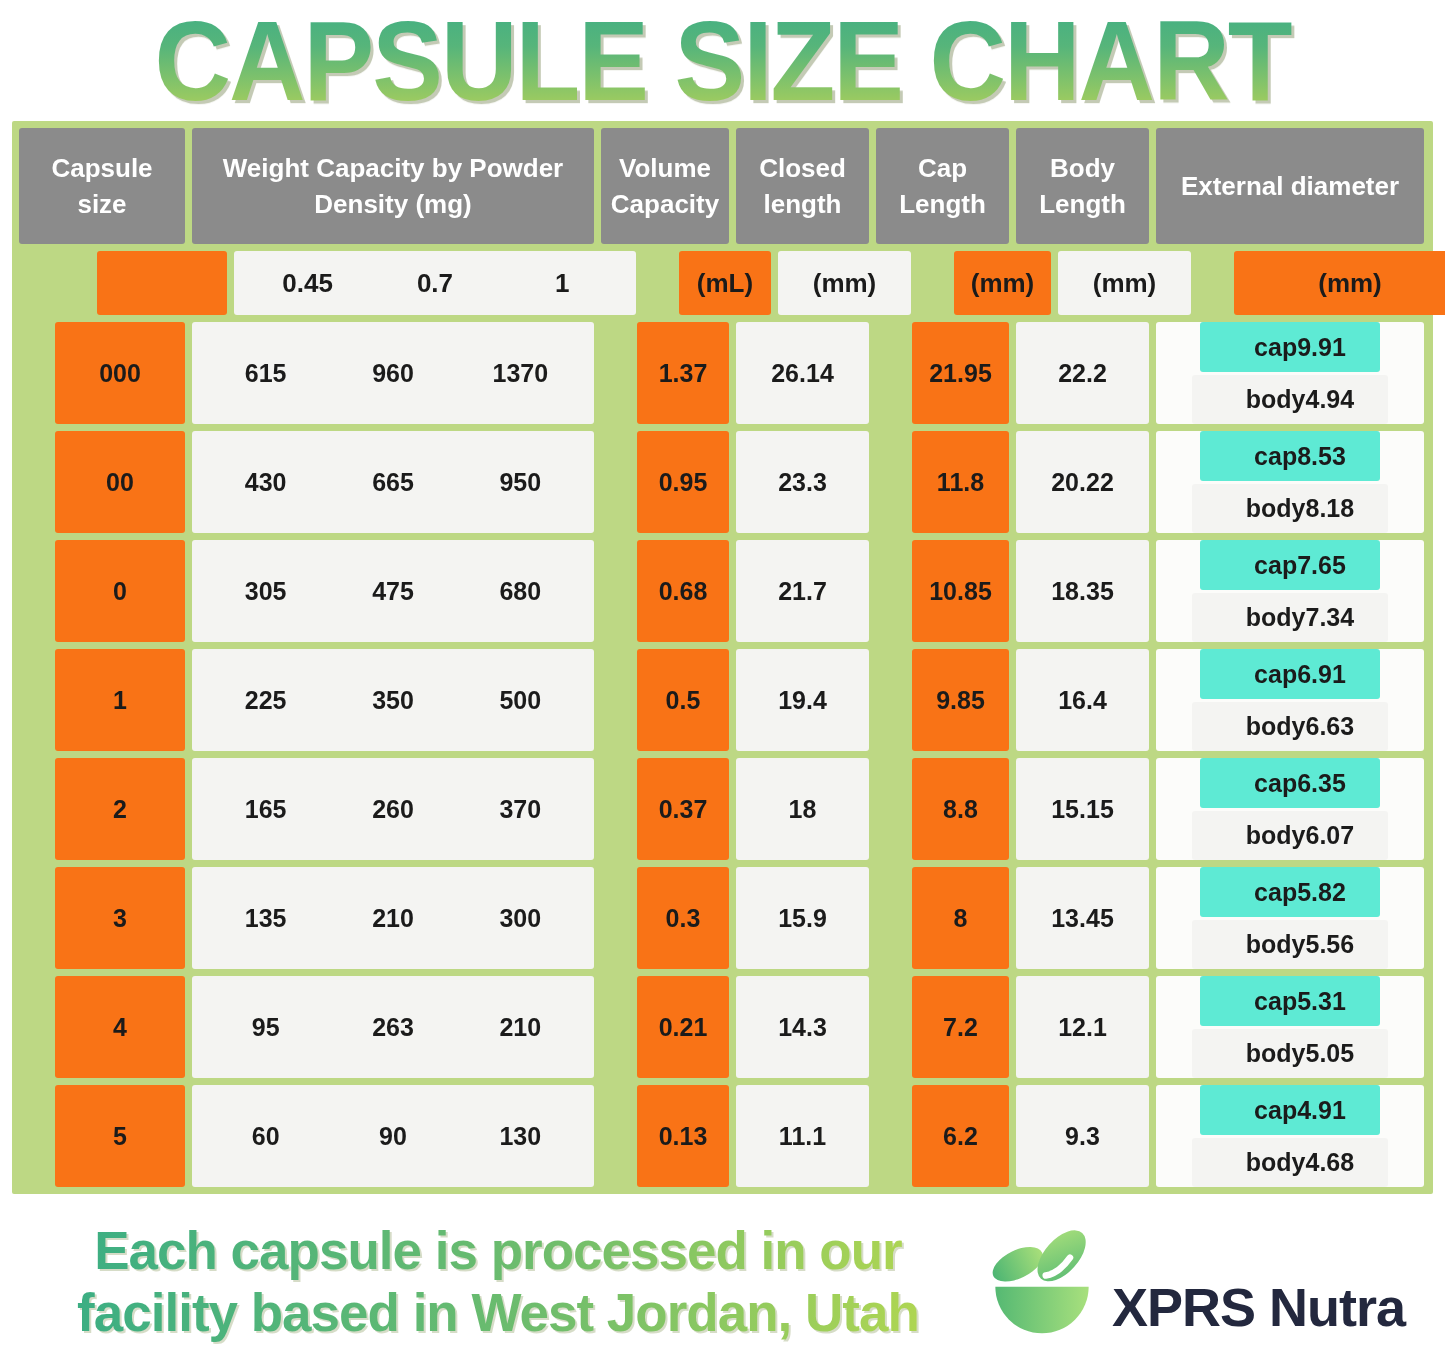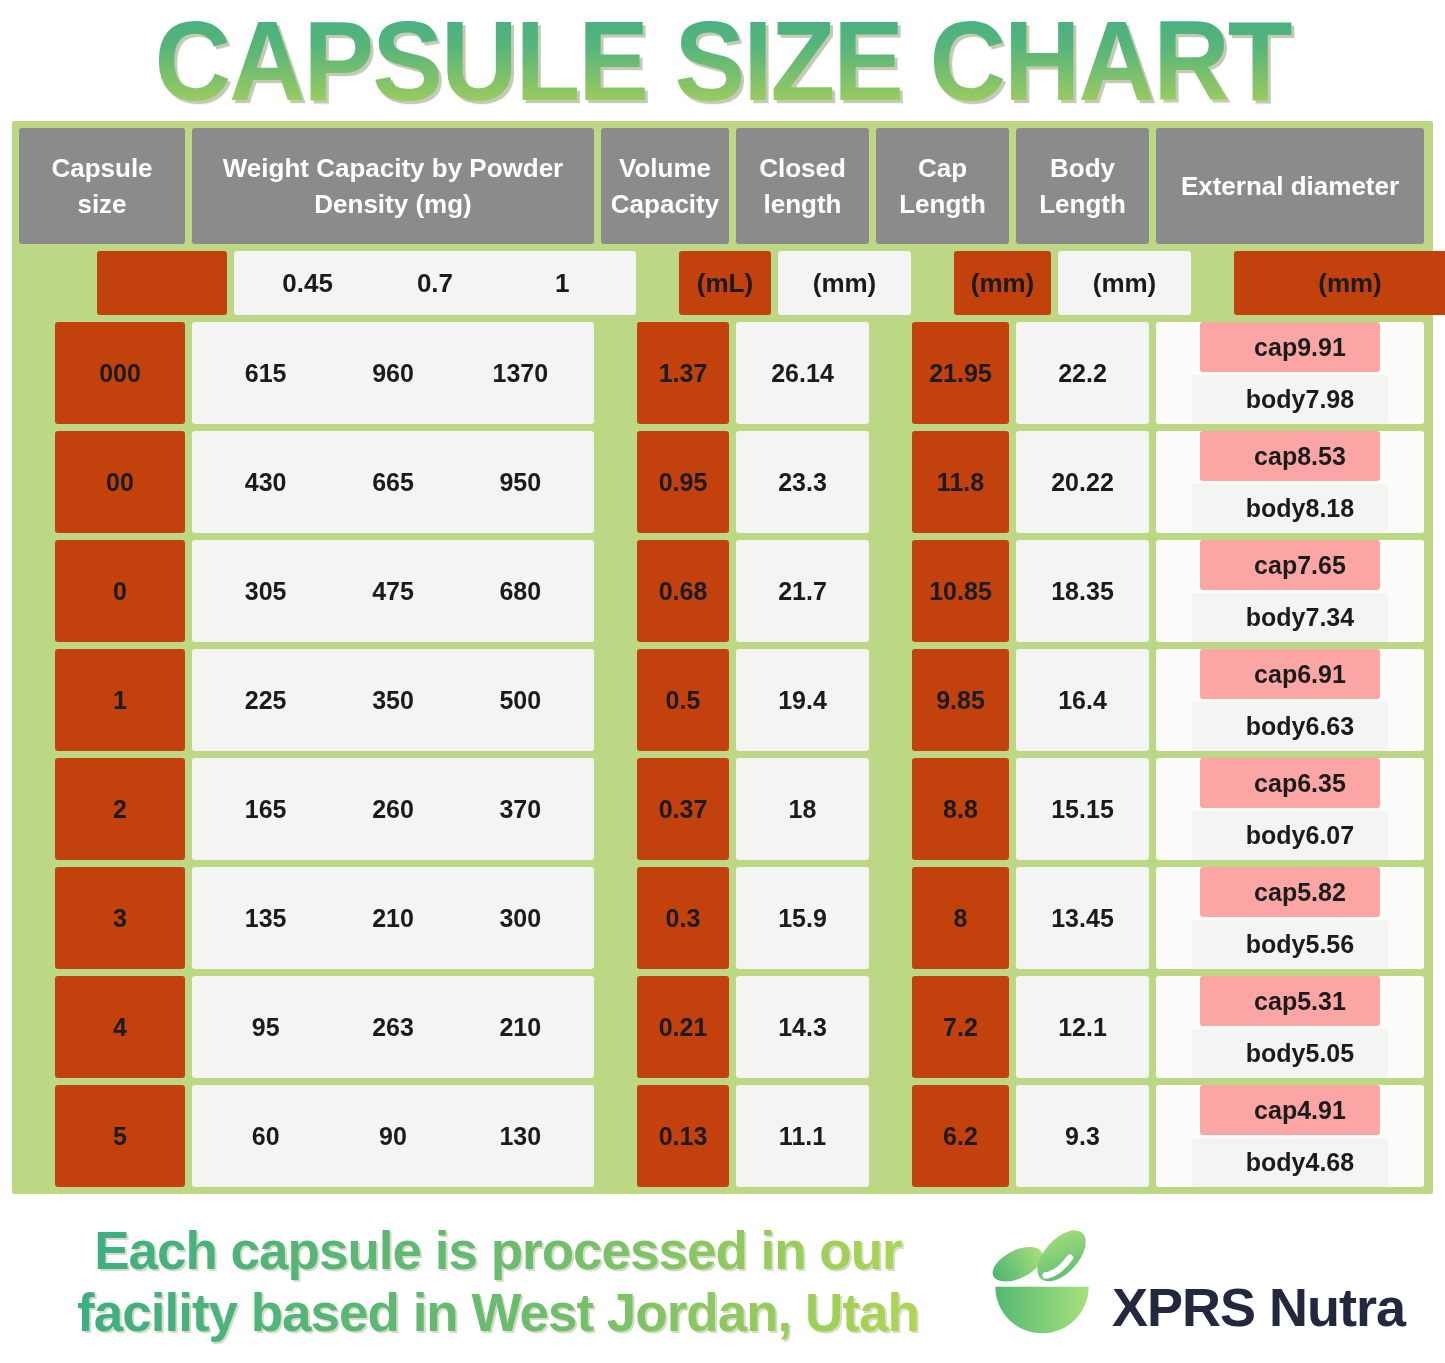--- a/index.html
+++ b/index.html
@@ -34,31 +34,31 @@
   .t-units{height:64px;padding-left:42px;}
   .t-data{height:102px;}
 
   .cell{
     display:flex;align-items:center;justify-content:center;
     border-radius:3px;
     font-weight:bold;color:#1b1b1b;font-size:25px;
     text-align:center;
   }
   .head{background:#8b8b8b;color:#ffffff;font-size:26px;line-height:1.4;padding:0 6px;}
-  .gray{background:#c2410c;margin-left:36px;}
+  .gray{background:#f97316;margin-left:36px;}
   .white{background:#f4f4f2;}
   .t-units .cell{font-size:26px;}
 
   .trio{justify-content:space-between;padding:0 10px;}
   .trio span{flex:1;text-align:center;}
 
   
   .ext{background:#fcfcfa;display:flex;flex-direction:column;gap:3px;padding:0;overflow:hidden;}
   .ext-half{flex:1;display:flex;align-items:center;justify-content:space-between;padding:0 34px 0 54px;border-radius:3px;}
-  .ext-cap{background:#fca5a5;}
+  .ext-cap{background:#5eead4;}
   .ext-body{background:#f4f4f2;}
 
   
   .footer{display:flex;align-items:center;padding:26px 26px 0 10px;}
   .tagline{flex:1;text-align:center;font-weight:bold;font-size:53px;line-height:1.16;letter-spacing:-1px;
     background:linear-gradient(90deg,#35ac86 0%,#6fbd6c 55%,#bada4e 100%);
     -webkit-background-clip:text;background-clip:text;color:transparent;
     filter:drop-shadow(2px 2px 0 rgba(120,140,70,.3));
   }
   .brand{display:flex;align-items:flex-end;gap:14px;padding-right:14px;}
@@ -107,21 +107,21 @@
       <div class="cell white">26.14</div>
       <div class="cell gray">21.95</div>
       <div class="cell white">22.2</div>
       <div class="cell ext">
         <div class="ext-half ext-cap">
           <span>cap</span>
           <span>9.91</span>
         </div>
         <div class="ext-half ext-body">
           <span>body</span>
-          <span>7.98</span>
+          <span>4.94</span>
         </div>
       </div>
     </div>
   
     <div class="t-row t-data">
       <div class="cell gray">00</div>
       <div class="cell white trio">
         <span>430</span>
         <span>665</span>
         <span>950</span>

